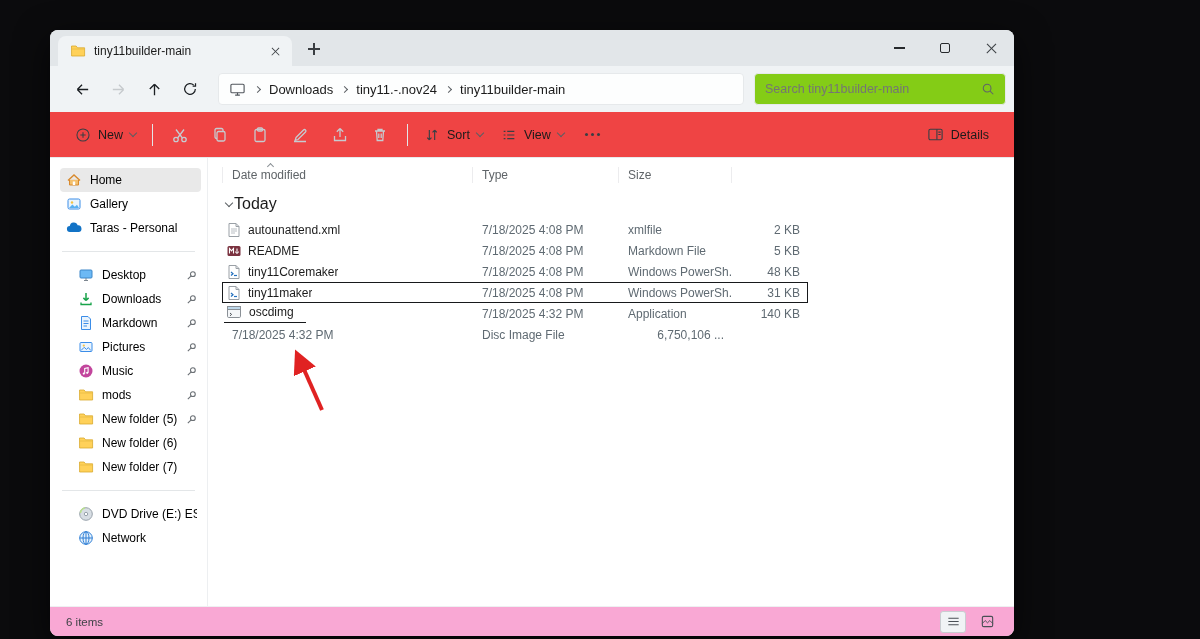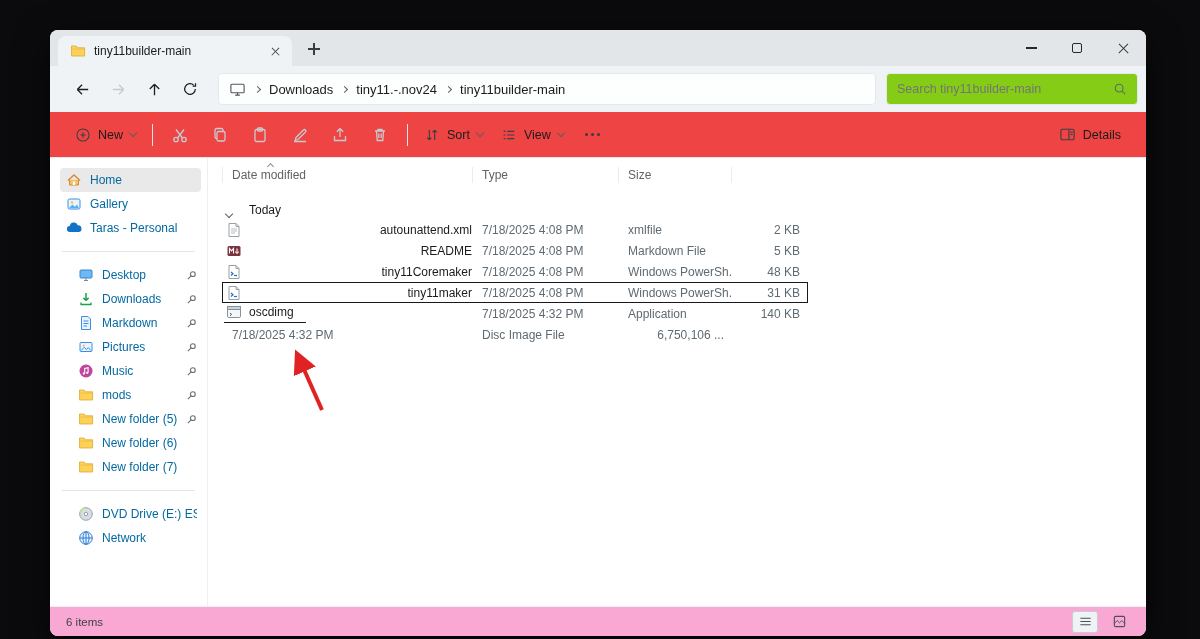--- a/index.html
+++ b/index.html
@@ -1,19 +1,19 @@
 <!DOCTYPE html>
 <html><head>
 <meta charset="utf-8">
 <style>
   * { margin:0; padding:0; box-sizing:border-box; }
   html,body { width:1200px; height:639px; }
   body { background:#0b0b0d; font-family:"Liberation Sans", sans-serif; position:relative; overflow:hidden; }
 
-  .window { position:absolute; left:50px; top:30px; width:1096px; height:606px;
+  .window { position:absolute; left:50px; top:30px; width:964px; height:606px;
             background:#f0f3f5; border-radius:8px; overflow:hidden;
             box-shadow:0 10px 34px rgba(0,0,0,.65); display:flex; flex-direction:column; }
 
   
   .tabstrip { height:36px; background:#e2e6e9; display:flex; align-items:flex-end; padding-left:8px; position:relative; flex:0 0 auto; }
   .tab { width:234px; height:30px; background:#f0f3f5; border-radius:8px 8px 0 0; display:flex; align-items:center; gap:8px; padding:0 8px 0 12px; }
   .tab-title { font-size:12px; color:#1b1b1b; flex:1; white-space:nowrap; overflow:hidden; }
   .tab-close { width:18px; height:18px; display:flex; align-items:center; justify-content:center; border-radius:4px; }
   .newtab { width:28px; height:28px; margin:0 0 3px 8px; display:flex; align-items:center; justify-content:center; border-radius:4px; }
   .win-controls { position:absolute; right:0; top:0; height:36px; display:flex; }
@@ -48,39 +48,39 @@
   .dots { display:flex; gap:3px; }
   .dots i { width:3px; height:3px; border-radius:50%; background:#3a3e42; display:block; }
   .details-btn { margin-left:auto; }
 
   
   .main { flex:1; display:flex; background:#fff; min-height:0; }
   .sidebar { width:158px; flex:0 0 auto; padding:10px 6px 8px 10px; border-right:1px solid #edeff1; overflow:hidden; }
   .side-item { display:flex; align-items:center; gap:8px; height:24px; padding:0 4px 0 18px; border-radius:4px; }
   .side-item.selected { background:#e9e9e9; }
   .side-item.root { padding-left:6px; }
-  .slabel { font-size:12px; color:#0369a1; white-space:nowrap; overflow:hidden; flex:1; }
+  .slabel { font-size:12px; color:#000000; white-space:nowrap; overflow:hidden; flex:1; }
   .pin { margin-left:auto; display:flex; align-items:center; flex:0 0 auto; }
   .side-divider { height:1px; background:#e3e6e8; margin:11px 6px 11px 2px; }
   .sicon { width:16px; height:16px; display:flex; align-items:center; justify-content:center; flex:0 0 auto; }
 
   .file-area { flex:1; min-width:0; padding:4px 0 0 14px; position:relative; }
   .hdr { display:grid; grid-template-columns:250px 146px 114px 76px; width:586px; height:26px; align-items:center; font-size:12px; color:#5f6468; }
   .hcell { position:relative; padding-left:10px; white-space:nowrap; height:100%; display:flex; align-items:center; }
   .hcell.first { padding-left:14px; }
   .hcell:not(.first)::before { content:""; position:absolute; left:0; top:5px; bottom:5px; width:1px; background:#ececee; }
   .hcell:last-child::after { content:""; position:absolute; right:0; top:5px; bottom:5px; width:1px; background:#ececee; }
   .sort-up { position:absolute; top:2px; left:46px; width:5px; height:5px; border-left:1.2px solid #8a9096; border-top:1.2px solid #8a9096; transform:rotate(45deg); }
 
-  .group-row { display:flex; align-items:flex-end; gap:17px; height:26px; margin:3px 0 2px; padding-left:4px; font-size:12px; color:#1b1b1b; }
+  .group-row { display:flex; align-items:center; gap:2px; height:26px; margin:3px 0 2px; padding-left:4px; font-size:16px; color:#1b1b1b; }
 
   .rows-wrap { width:586px; }
   .row { display:grid; grid-template-columns:250px 146px 114px 76px; height:21px; align-items:center; font-size:12px; color:#1b1b1b; position:relative; }
   .row.outlined { outline:1.6px solid #17191b; outline-offset:-1.5px; }
-  .name-cell { display:flex; align-items:center; gap:13px; padding-left:4px; min-width:0; overflow:visible; white-space:nowrap;justify-content:space-between; }
+  .name-cell { display:flex; align-items:center; gap:6px; padding-left:4px; min-width:0; overflow:visible; white-space:nowrap; }
   .ficon { width:16px; height:16px; display:flex; align-items:center; justify-content:center; flex:0 0 auto; }
   .fname { white-space:nowrap; overflow:hidden; }
   .cell-date,.cell-type { color:#5f6a72; padding-left:10px; white-space:nowrap; overflow:hidden; }
   .cell-size { color:#5f6a72; text-align:right; padding-right:8px; white-space:nowrap; }
   .underlined-name { display:inline-flex; align-items:center; gap:7px; border-bottom:1.6px solid #17191b; padding:0 12px 2px 2px; margin-left:-2px; }
   .red-box { display:inline-flex; align-items:center; gap:7px; border:2.5px solid #e02222; border-radius:1px; padding:2px 12px 2px 3px; margin:-4px 0 -4px -3px; position:relative; z-index:2; background:transparent; }
 
   
   .statusbar { height:30px; background:#f9a8d4; border-top:1px solid #eef0f1; display:flex; align-items:center; padding:0 14px 0 16px; flex:0 0 auto; }
   .status-count { font-size:11.5px; color:#3f4347; }

